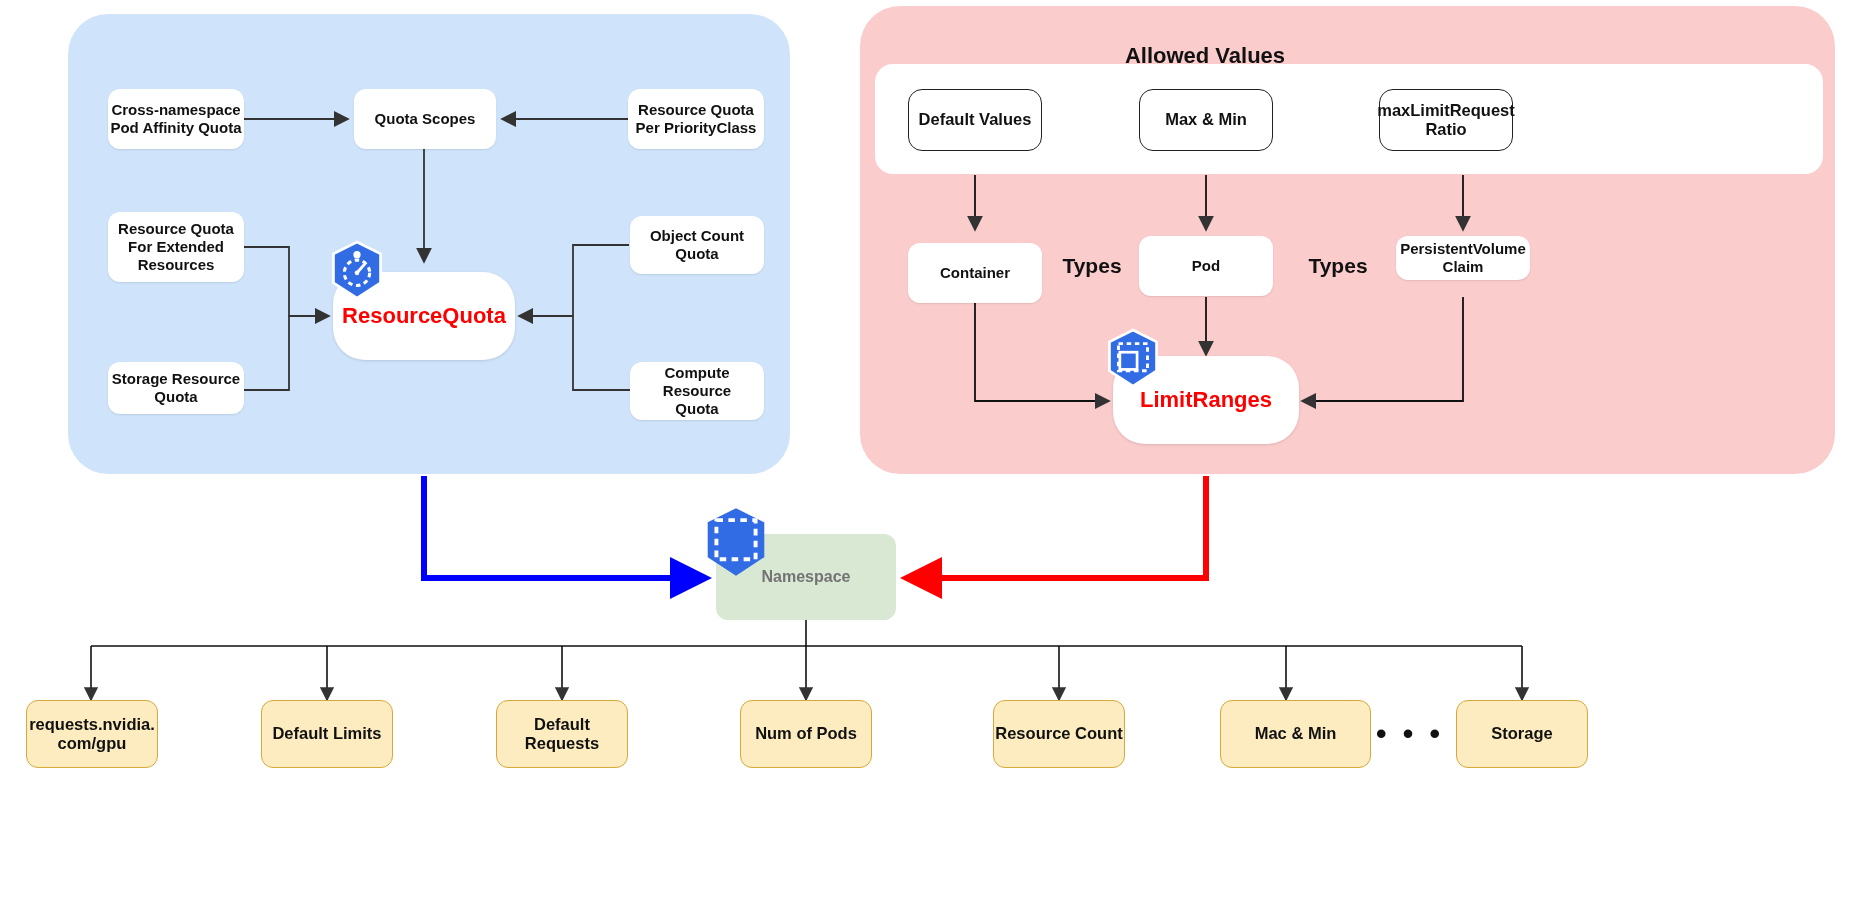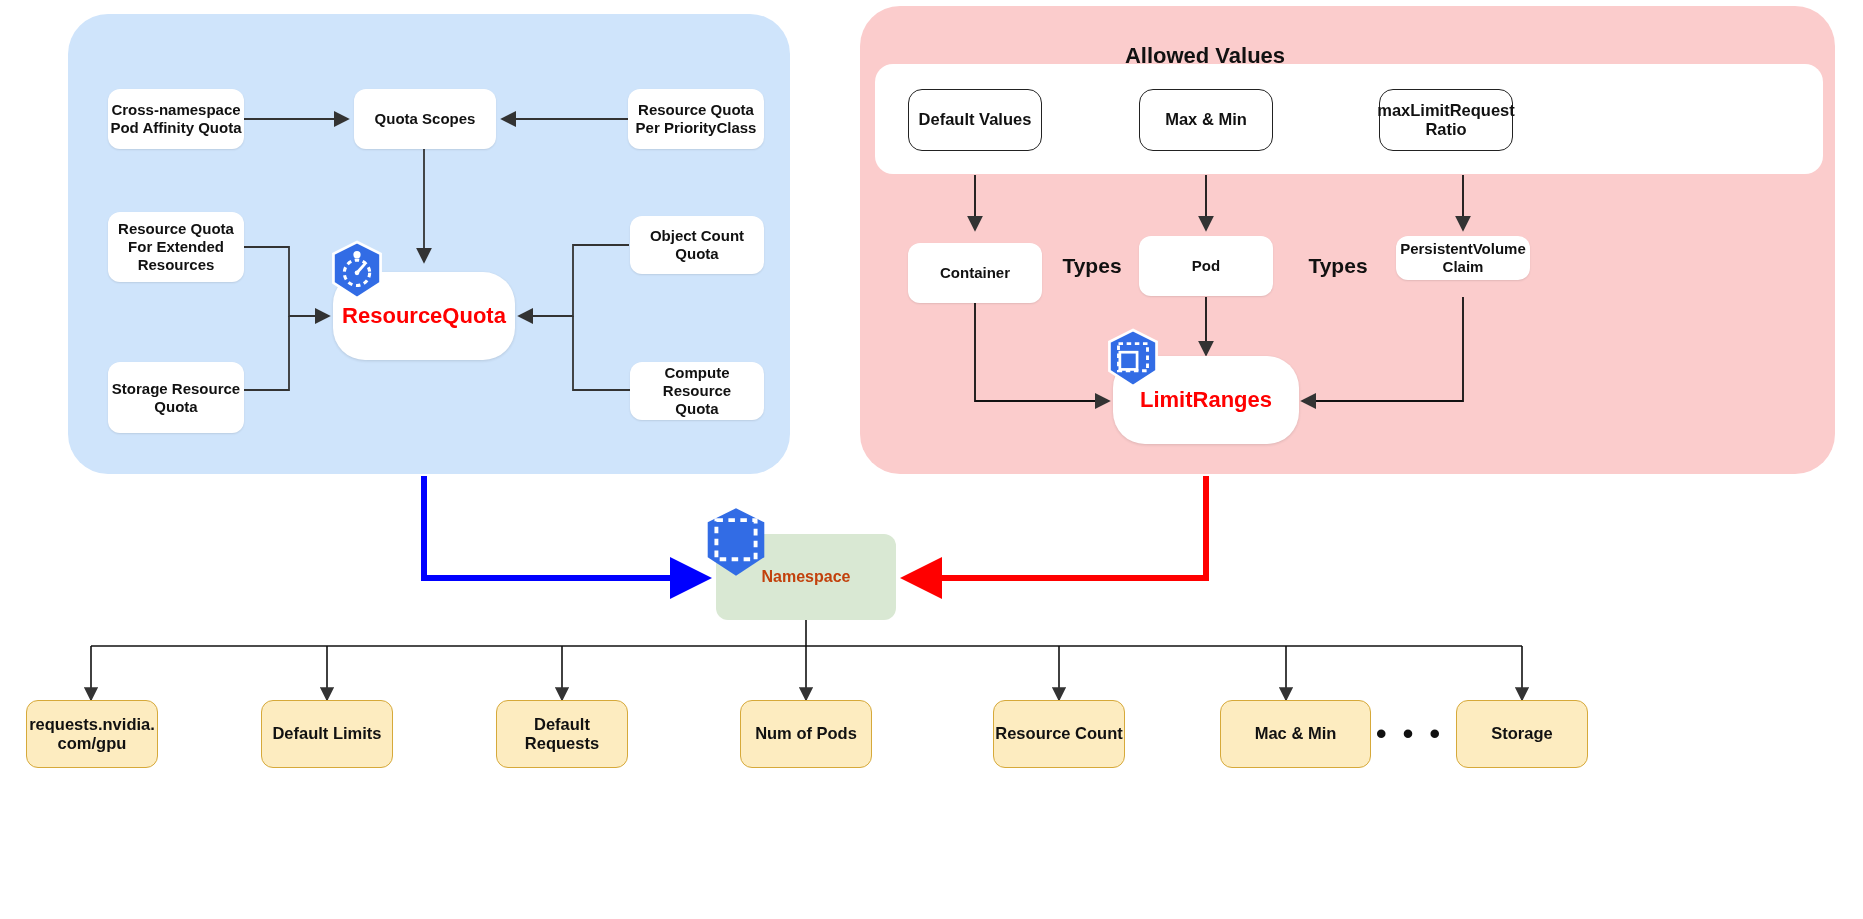--- a/index.html
+++ b/index.html
@@ -28,21 +28,21 @@
     box-shadow:0 1px 2px rgba(0,0,0,.10);
   }
   .node-outline{
     background:#ffffff;border:1.6px solid #222222;border-radius:14px;font-size:16.5px;
   }
   .node-main{
     background:#ffffff;border-radius:32px;color:#ff0000;font-size:22px;
     box-shadow:0 1px 3px rgba(0,0,0,.12);
   }
   .node-green{
-    background:#d9e8d3;border-radius:12px;font-size:16px;color:#c2410c;
+    background:#d9e8d3;border-radius:12px;font-size:16px;color:#737373;
   }
   .node-yellow{
     background:#fdecc0;border:1.4px solid #d6a93a;border-radius:12px;font-size:16.5px;
   }
   .plain-label{
     position:absolute;font-weight:bold;color:#111;font-size:21px;
     display:flex;align-items:center;justify-content:center;
   }
   .section-title{
     position:absolute;font-weight:bold;color:#111;font-size:22px;
@@ -142,21 +142,21 @@
 
   <div class="node node-white" style="left:354px;top:89px;width:142px;height:60px;white-space:pre-line;">Quota Scopes</div>
 
   <div class="node node-white" style="left:628px;top:89px;width:136px;height:60px;white-space:pre-line;">Resource Quota
 Per PriorityClass</div>
 
   <div class="node node-white" style="left:108px;top:212px;width:136px;height:70px;white-space:pre-line;">Resource Quota
 For Extended
 Resources</div>
 
-  <div class="node node-white" style="left:108px;top:362px;width:136px;height:71px;white-space:pre-line;">Storage Resource
+  <div class="node node-white" style="left:108px;top:362px;width:136px;height:52px;white-space:pre-line;">Storage Resource
 Quota</div>
 
   <div class="node node-white" style="left:630px;top:216px;width:134px;height:58px;white-space:pre-line;">Object Count
 Quota</div>
 
   <div class="node node-white" style="left:630px;top:362px;width:134px;height:58px;white-space:pre-line;">Compute Resource
 Quota</div>
 
   <div class="node node-main" style="left:333px;top:272px;width:182px;height:88px;">ResourceQuota</div>
 

